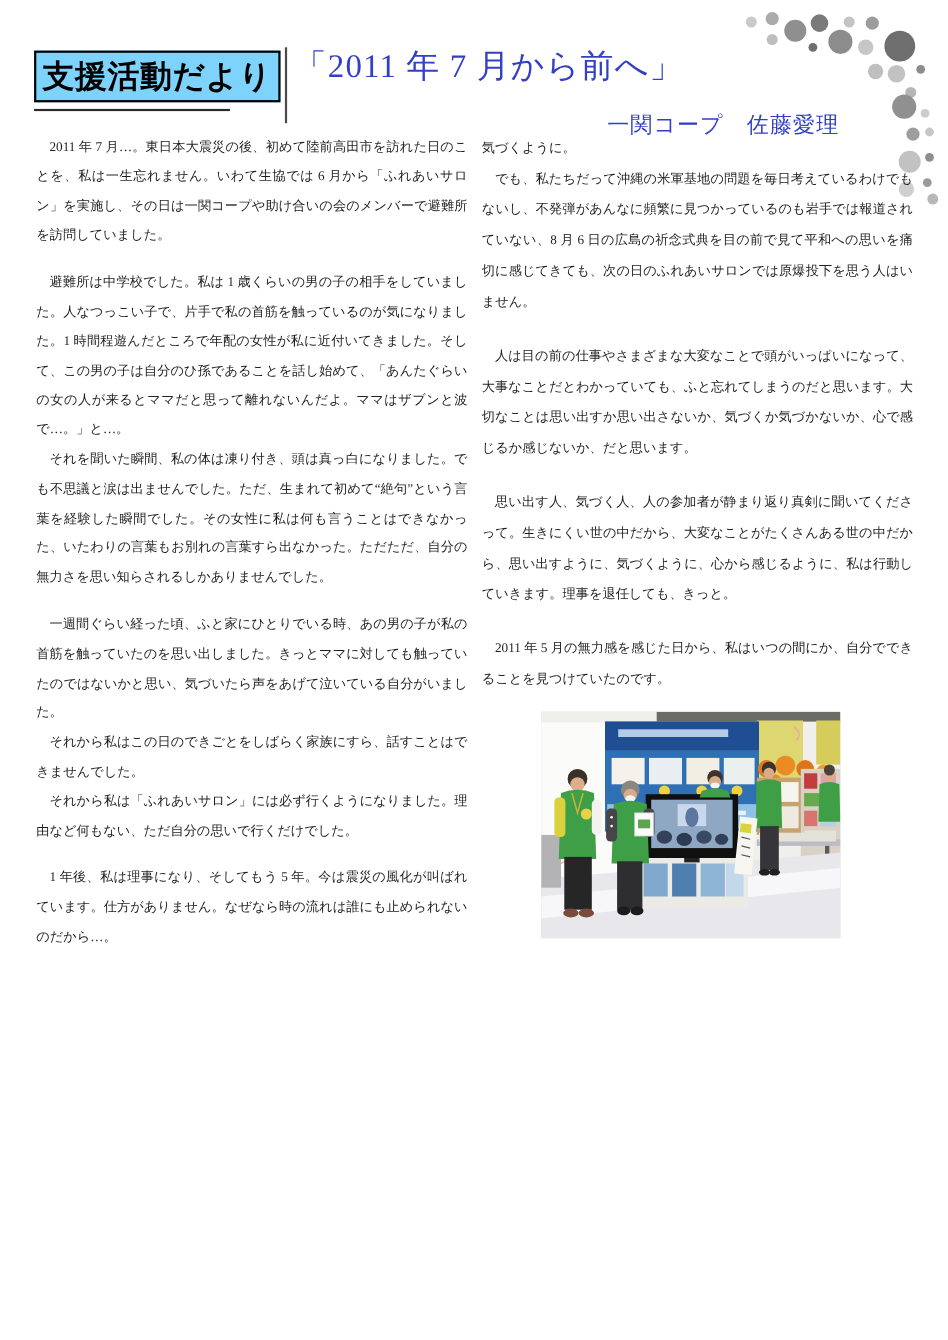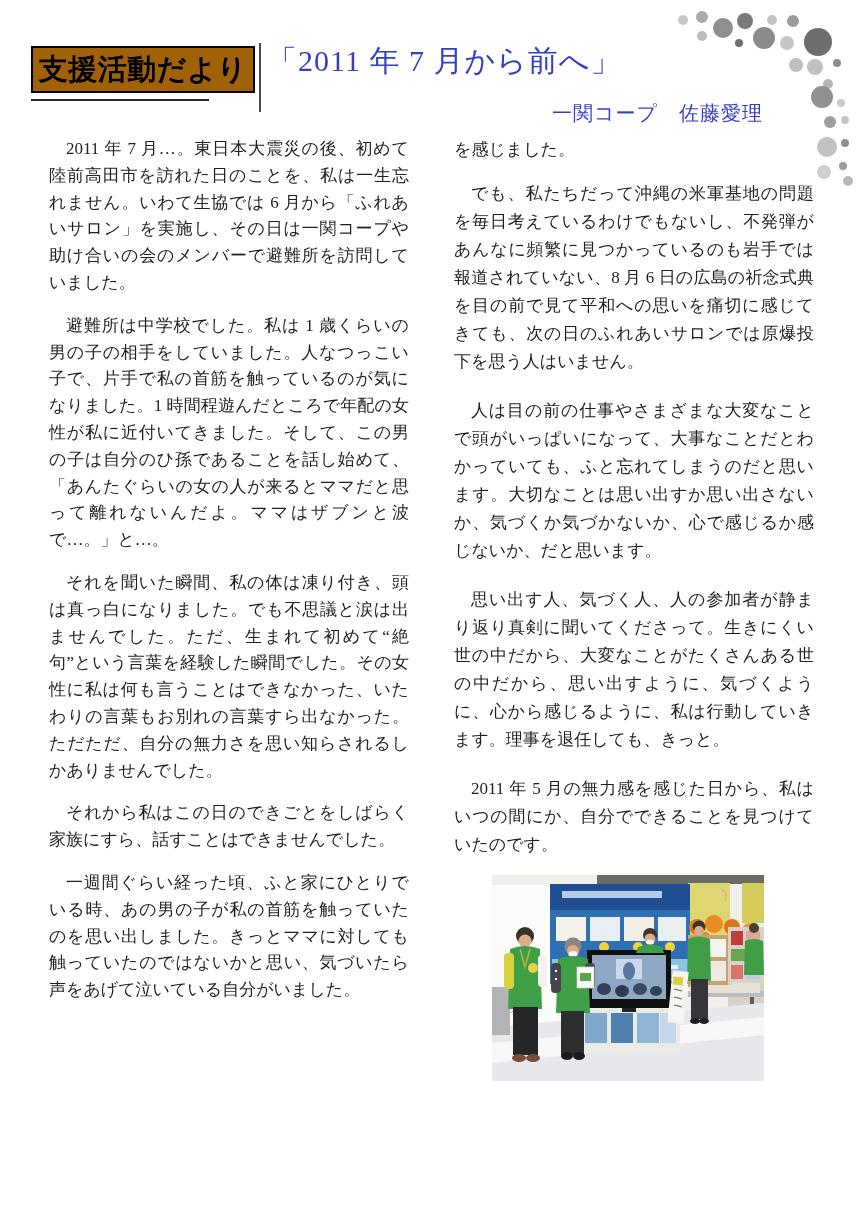--- a/index.html
+++ b/index.html
@@ -12,21 +12,21 @@
     color:var(--body-text,#1f1f1f);
   }
 
   
   .masthead-box{
     position:absolute;left:31px;top:46px;
     width:224px;height:47px;
     border:2.5px solid #000;
     box-sizing:border-box;
     display:flex;align-items:center;justify-content:center;
-    background:#a16207;
+    background:#7dd3fc;
   }
   .masthead-box span{
     font-family:"Liberation Sans","DejaVu Sans",sans-serif;
     font-weight:900;font-size:29px;letter-spacing:0.5px;color:#000;
     white-space:nowrap;
   }
   .masthead-underline{
     position:absolute;left:31px;top:99px;width:178px;height:2px;background:#2a2a2a;
   }
   .header-vrule{
@@ -48,22 +48,22 @@
   .decorative-dots{position:absolute;left:0;top:0;width:862px;height:200px;pointer-events:none;}
   .dot{position:absolute;border-radius:50%;}
 
   
   .columns{
     position:absolute;left:33px;top:120px;width:797px;
     display:flex;gap:13px;
   }
   .col{width:392px;}
   .para{
-    margin:16px;
-    font-size:17px;
+    margin:0;
+    font-size:12px;
     text-align:justify;
     text-indent:1em;
   }
   .col-left .para{line-height:26.8px;}
   .col-right .para{line-height:28px;}
   .para.no-indent{text-indent:0;}
   .col-left .para.gap{margin-top:16px;}
   .col-right .para.gap{margin-top:21px;}
 
   
@@ -108,26 +108,28 @@
   <div class="masthead-underline"></div>
   <div class="header-vrule"></div>
   <div class="doc-title">「2011 年 7 月から前へ」</div>
   <div class="byline">一関コープ　佐藤愛理</div>
 
   <div class="columns">
     <div class="col col-left">
         <p class="para">2011 年 7 月…。東日本大震災の後、初めて陸前高田市を訪れた日のことを、私は一生忘れません。いわて生協では 6 月から「ふれあいサロン」を実施し、その日は一関コープや助け合いの会のメンバーで避難所を訪問していました。</p>
         <p class="para gap">避難所は中学校でした。私は 1 歳くらいの男の子の相手をしていました。人なつっこい子で、片手で私の首筋を触っているのが気になりました。1 時間程遊んだところで年配の女性が私に近付いてきました。そして、この男の子は自分のひ孫であることを話し始めて、「あんたぐらいの女の人が来るとママだと思って離れないんだよ。ママはザブンと波で…。」と…。</p>
         <p class="para">それを聞いた瞬間、私の体は凍り付き、頭は真っ白になりました。でも不思議と涙は出ませんでした。ただ、生まれて初めて“絶句”という言葉を経験した瞬間でした。その女性に私は何も言うことはできなかった、いたわりの言葉もお別れの言葉すら出なかった。ただただ、自分の無力さを思い知らされるしかありませんでした。</p>
+        <p class="para gap">一週間ぐらい経った頃、ふと家にひとりでいる時、あの男の子が私の首筋を触っていたのを思い出しました。きっとママに対しても触っていたのではないかと思い、気づいたら声をあげて泣いている自分がいました。</p>
         <p class="para">それから私はこの日のできごとをしばらく家族にすら、話すことはできませんでした。</p>
-        <p class="para gap">一週間ぐらい経った頃、ふと家にひとりでいる時、あの男の子が私の首筋を触っていたのを思い出しました。きっとママに対しても触っていたのではないかと思い、気づいたら声をあげて泣いている自分がいました。</p>
+        <p class="para">それから私は「ふれあいサロン」には必ず行くようになりました。理由など何もない、ただ自分の思いで行くだけでした。</p>
+        <p class="para gap">1 年後、私は理事になり、そしてもう 5 年。今は震災の風化が叫ばれています。仕方がありません。なぜなら時の流れは誰にも止められないのだから…。</p>
       </div>
     <div class="col col-right">
       <div>
-          <p class="para no-indent">を感じました。</p>
+          <p class="para no-indent">気づくように。</p>
           <p class="para">でも、私たちだって沖縄の米軍基地の問題を毎日考えているわけでもないし、不発弾があんなに頻繁に見つかっているのも岩手では報道されていない、8 月 6 日の広島の祈念式典を目の前で見て平和への思いを痛切に感じてきても、次の日のふれあいサロンでは原爆投下を思う人はいません。</p>
           <p class="para gap">人は目の前の仕事やさまざまな大変なことで頭がいっぱいになって、大事なことだとわかっていても、ふと忘れてしまうのだと思います。大切なことは思い出すか思い出さないか、気づくか気づかないか、心で感じるか感じないか、だと思います。</p>
           <p class="para gap">思い出す人、気づく人、人の参加者が静まり返り真剣に聞いてくださって。生きにくい世の中だから、大変なことがたくさんある世の中だから、思い出すように、気づくように、心から感じるように、私は行動していきます。理事を退任しても、きっと。</p>
           <p class="para gap">2011 年 5 月の無力感を感じた日から、私はいつの間にか、自分でできることを見つけていたのです。</p>
         </div>
 
       <figure class="photo-figure" style="margin-top:16px;">
         <svg class="photo-frame" viewBox="0 0 272 206" xmlns="http://www.w3.org/2000/svg">
 
           <rect x="0" y="0" width="272" height="160" fill="#f1efeb"></rect>

